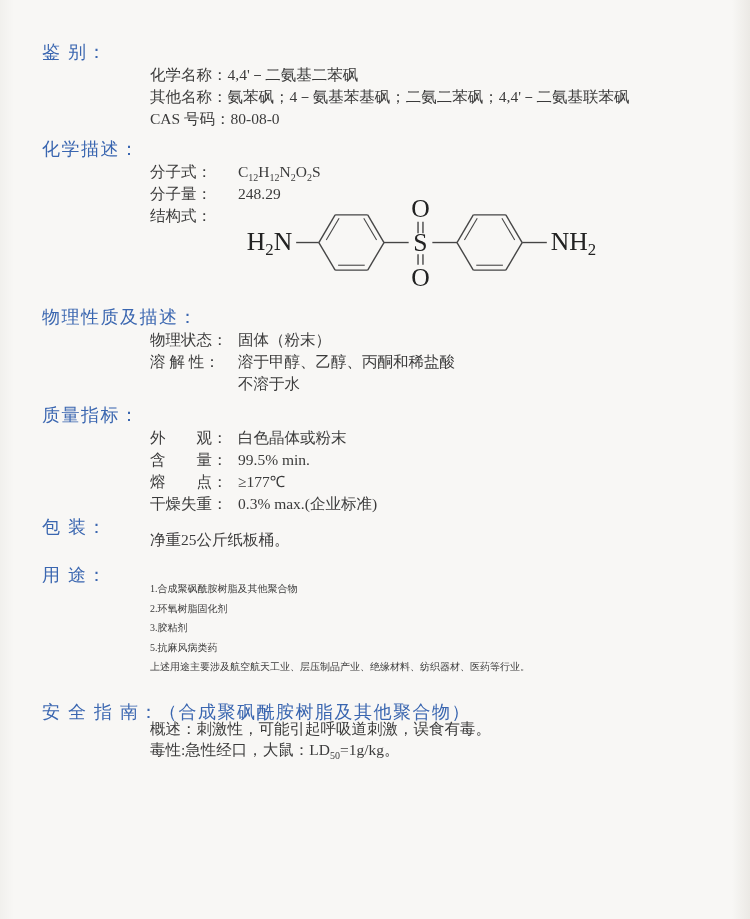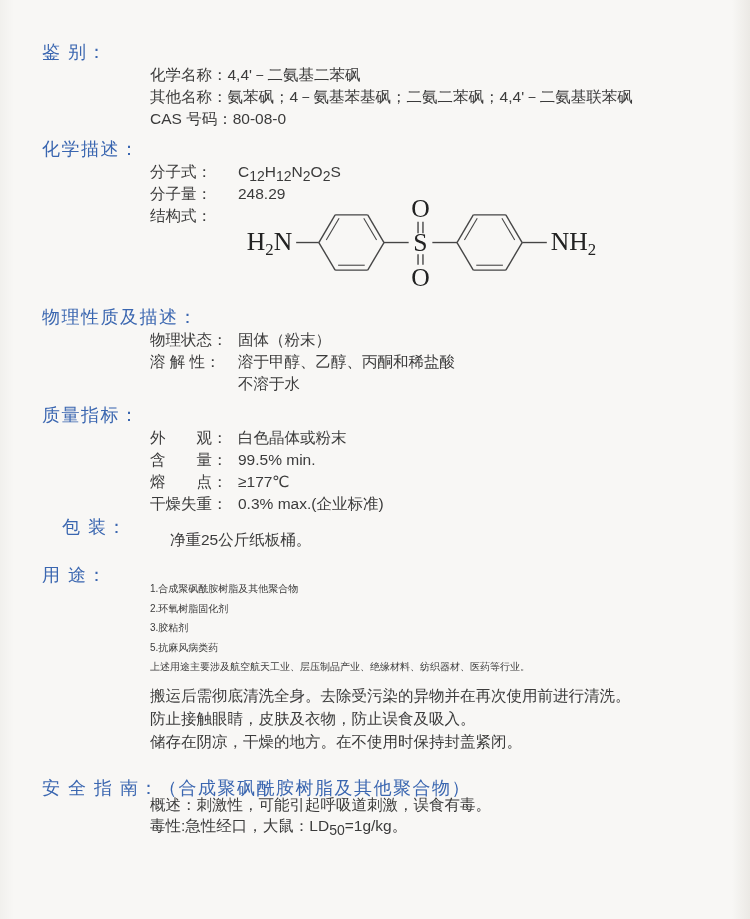--- a/index.html
+++ b/index.html
@@ -16,29 +16,29 @@
   h2 {
     margin: 0 0 0 42px;
     font-size: 18px;
     line-height: 24px;
     font-weight: 500;
     letter-spacing: 1.5px;
     color: #3a66b0;
   }
   .sec { position: relative; }
   .content { margin-left: 150px; font-size: 15.5px; line-height: 22px; }
-  .line { white-space: nowrap; }
+  .line { white-space: nowrap; font-family: Liberation Serif, serif; }
   .lbl { display: inline-block; width: 88px; }
-  sub { font-size: 14px; line-height: 0; text-align: right; }
+  sub { font-size: 10px; line-height: 0; text-align: right; }
 
   
   .sec-chem     { margin-top: 7px; }
   .sec-physical { margin-top: 78px; }
   .sec-quality  { margin-top: 8px; }
-  .sec-packaging{ margin-top: 0; padding-left: 20px; }
+  .sec-packaging{ margin-top: 0; }
   .sec-packaging .content { margin-top: -10px; }
   .sec-uses     { margin-top: 12px; }
   .sec-uses .content { margin-top: -8px; line-height: 19.5px; font-size: 10px; }
   .sec-handling { margin-top: 11px; }
   .sec-handling .content { margin-top: -4px; line-height: 23px; }
   .sec-safety   { margin-top: 23px; }
   .sec-safety .content { margin-top: -6px; line-height: 21.5px; }
 
   
   .structure {
@@ -158,25 +158,20 @@
     <div class="content">
       <div class="line">1.合成聚砜酰胺树脂及其他聚合物</div>
       <div class="line">2.环氧树脂固化剂</div>
       <div class="line">3.胶粘剂</div>
       <div class="line">5.抗麻风病类药</div>
       <div class="line">上述用途主要涉及航空航天工业、层压制品产业、绝缘材料、纺织器材、医药等行业。</div>
     </div>
   </section>
 
   <section class="sec sec-handling">
-    <div class="content">
-      <div class="line">搬运后需彻底清洗全身。去除受污染的异物并在再次使用前进行清洗。</div>
-      <div class="line">防止接触眼睛，皮肤及衣物，防止误食及吸入。</div>
-      <div class="line">储存在阴凉，干燥的地方。在不使用时保持封盖紧闭。</div>
-    </div>
   </section>
 
   <section class="sec sec-safety">
     <h2><span>安 全 指 南：</span><span>（合成聚砜酰胺树脂及其他聚合物）</span></h2>
     <div class="content">
       <div class="line">概述：刺激性，可能引起呼吸道刺激，误食有毒。</div>
       <div class="line"><span>毒性:急性经口，大鼠：</span><span>LD</span><sub>50</sub><span>=1g/kg。</span></div>
     </div>
   </section>
 

